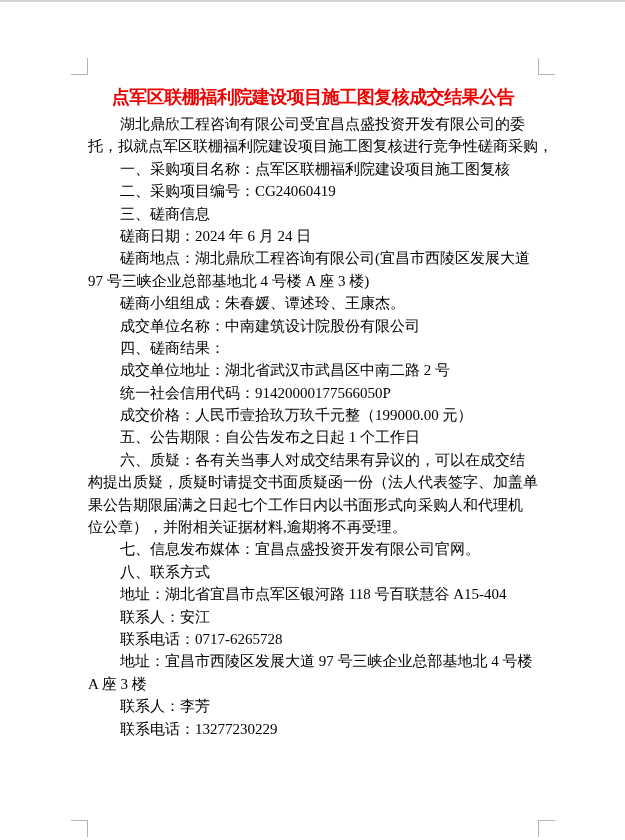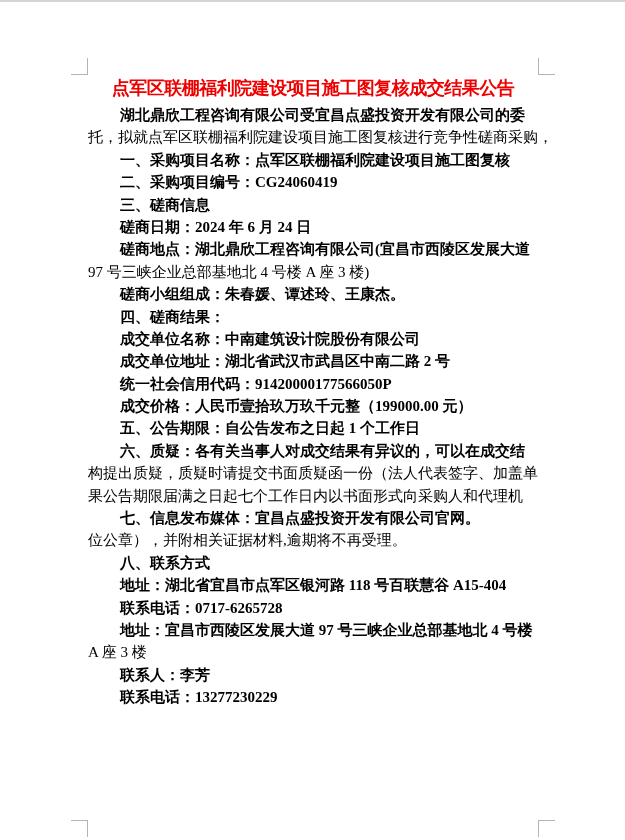--- a/index.html
+++ b/index.html
@@ -19,42 +19,42 @@
   .crop {
     position: absolute;
     width: 16px; height: 16px;
   }
   .crop.tl { left: 71px; top: 58px; border-right: 1px solid; border-bottom: 1px solid; }
   .crop.tr { left: 538px; top: 58px; border-left: 1px solid; border-bottom: 1px solid; }
   .crop.bl { left: 71px; top: 820px; border-right: 1px solid; border-top: 1px solid; }
   .crop.br { left: 538px; top: 820px; border-left: 1px solid; border-top: 1px solid; }
   .content {
     position: absolute;
-    left: 88px; top: 73px;
+    left: 88px; top: 82px;
     width: 450px;
   }
   .title {
     margin: 0;
     font-family: "Liberation Sans", "DejaVu Sans", sans-serif;
     font-weight: bold;
     font-size: 18px;
     letter-spacing: -0.5px;
     line-height: 31px;
     text-align: center;
     white-space: nowrap;
   }
   .line {
     font-size: 15px;
     line-height: 22.4px;
     height: 22.4px;
     color: #000000;
     white-space: pre;
     text-align: left;
   }
-  .line.indent { padding-left: 32px; font-weight: bold; }
+  .line.indent { padding-left: 32px; }
 </style>
 </head>
 <body>
 
 <div class="top-strip" style="background-color: rgb(212, 212, 212);"></div>
 
 <div class="crop tl" style="border-color: rgb(179, 179, 179);"></div>
 <div class="crop tr" style="border-color: rgb(179, 179, 179);"></div>
 <div class="crop bl" style="border-color: rgb(179, 179, 179);"></div>
 <div class="crop br" style="border-color: rgb(179, 179, 179);"></div>
@@ -64,32 +64,33 @@
   <div>
       <div class="line indent">湖北鼎欣工程咨询有限公司受宜昌点盛投资开发有限公司的委</div>
       <div class="line">托，拟就点军区联棚福利院建设项目施工图复核进行竞争性磋商采购，</div>
       <div class="line indent">一、采购项目名称：点军区联棚福利院建设项目施工图复核</div>
       <div class="line indent">二、采购项目编号：CG24060419</div>
       <div class="line indent">三、磋商信息</div>
       <div class="line indent">磋商日期：2024 年 6 月 24 日</div>
       <div class="line indent">磋商地点：湖北鼎欣工程咨询有限公司(宜昌市西陵区发展大道</div>
       <div class="line">97 号三峡企业总部基地北 4 号楼 A 座 3 楼)</div>
       <div class="line indent">磋商小组组成：朱春媛、谭述玲、王康杰。</div>
+      <div class="line indent">成交单位名称：中南建筑设计院股份有限公司</div>
       <div class="line indent">四、磋商结果：</div>
-      <div class="line indent">成交单位名称：中南建筑设计院股份有限公司</div>
       <div class="line indent">成交单位地址：湖北省武汉市武昌区中南二路 2 号</div>
       <div class="line indent">统一社会信用代码：91420000177566050P</div>
       <div class="line indent">成交价格：人民币壹拾玖万玖千元整（199000.00 元）</div>
       <div class="line indent">五、公告期限：自公告发布之日起 1 个工作日</div>
       <div class="line indent">六、质疑：各有关当事人对成交结果有异议的，可以在成交结</div>
       <div class="line">构提出质疑，质疑时请提交书面质疑函一份（法人代表签字、加盖单</div>
       <div class="line">果公告期限届满之日起七个工作日内以书面形式向采购人和代理机</div>
+      <div class="line">位公章），并附相关证据材料,逾期将不再受理。</div>
       <div class="line indent">七、信息发布媒体：宜昌点盛投资开发有限公司官网。</div>
-      <div class="line">位公章），并附相关证据材料,逾期将不再受理。</div>
       <div class="line indent">八、联系方式</div>
       <div class="line indent">地址：湖北省宜昌市点军区银河路 118 号百联慧谷 A15-404</div>
+      <div class="line indent">联系人：安江</div>
       <div class="line indent">联系电话：0717-6265728</div>
       <div class="line indent">地址：宜昌市西陵区发展大道 97 号三峡企业总部基地北 4 号楼</div>
       <div class="line">A 座 3 楼</div>
       <div class="line indent">联系人：李芳</div>
       <div class="line indent">联系电话：13277230229</div>
     </div>
 </div>
 
 </body></html>

